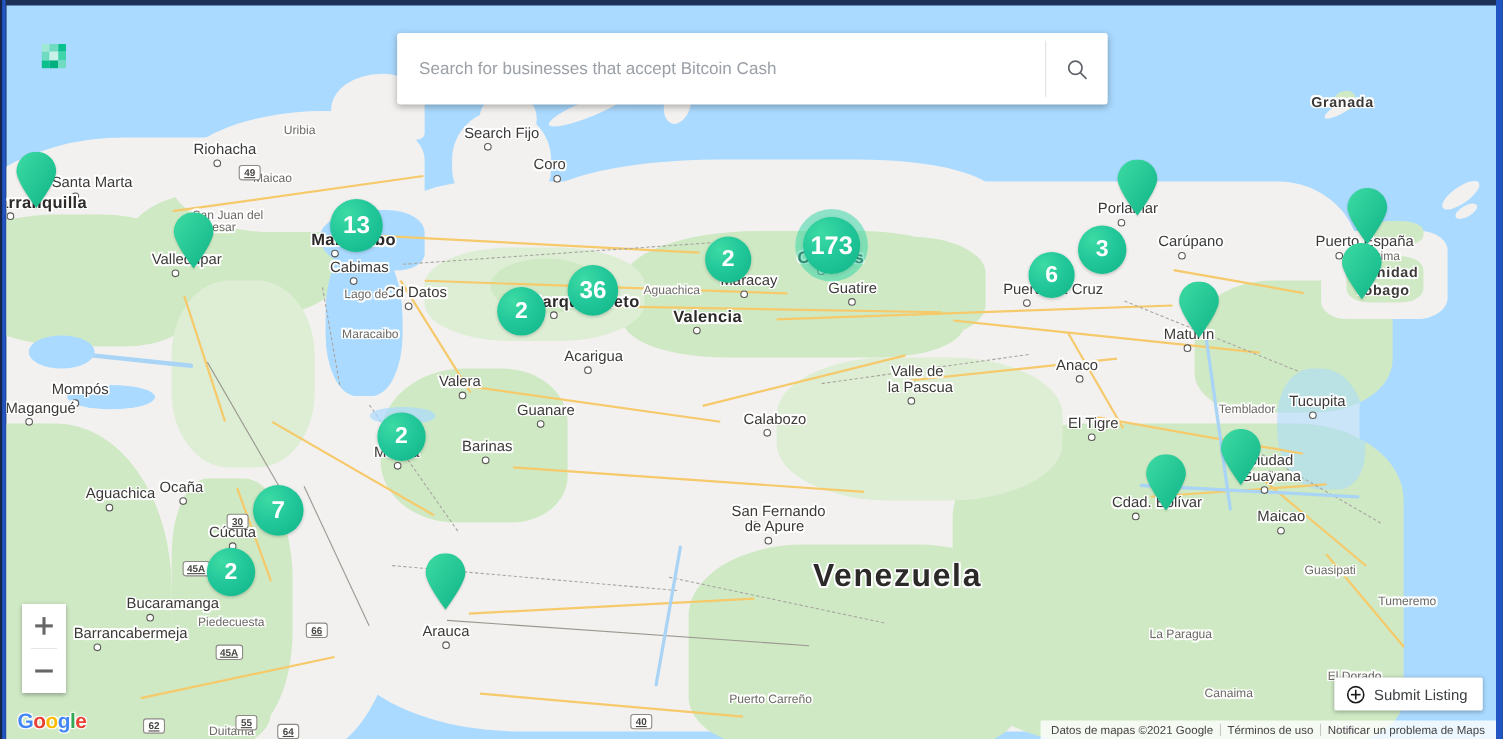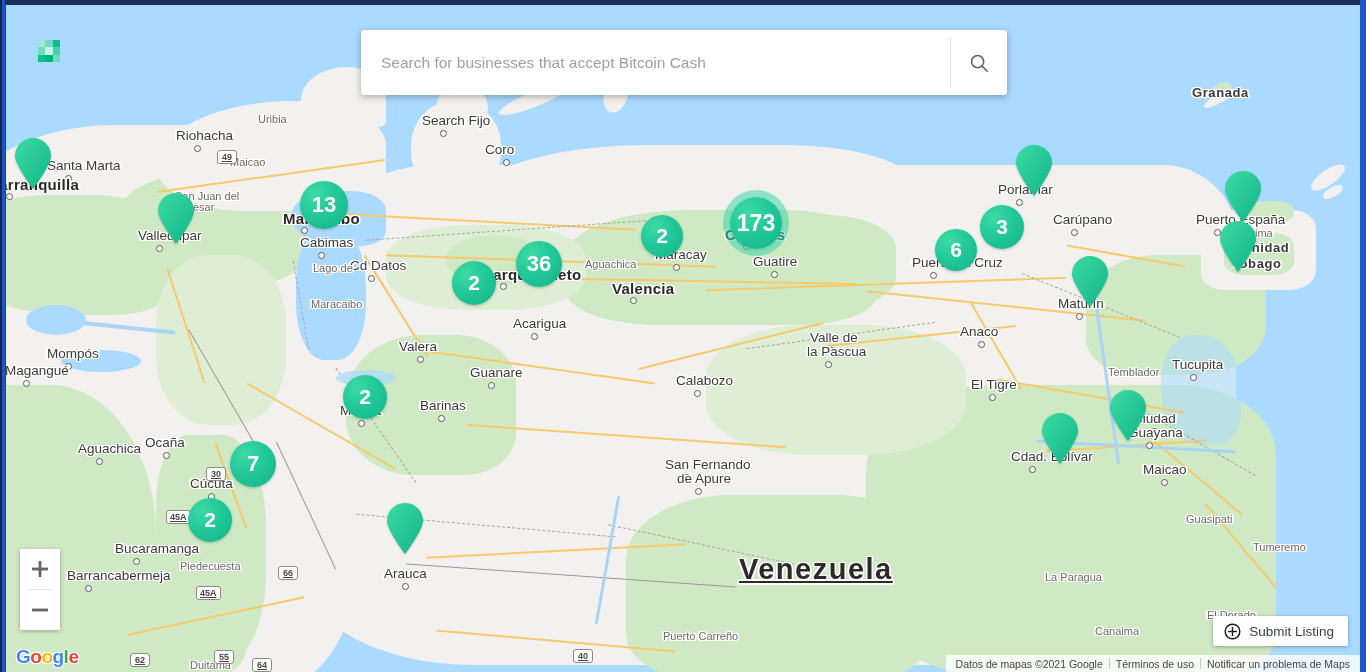--- a/index.html
+++ b/index.html
@@ -429,21 +429,21 @@
         <div class="shield" style="left: 200px; top: 462px;">30</div>
         <div class="shield" style="left: 160px; top: 505px;">45A</div>
         <div class="shield" style="left: 272px; top: 561px;">66</div>
         <div class="shield" style="left: 190px; top: 581px;">45A</div>
         <div class="shield" style="left: 124px; top: 648px;">62</div>
         <div class="shield" style="left: 208px; top: 645px;">55</div>
         <div class="shield" style="left: 246px; top: 653px;">64</div>
         <div class="shield" style="left: 567px; top: 644px;">40</div>
       </div>
 
-    <div class="lbl country" style="left:733px; top:548px;text-decoration:underline;">Venezuela</div>
+    <div class="lbl country" style="left:733px; top:503px;">Venezuela</div>
 
     <div id="marker-layer">
         <div class="pin" style="left: 27px; top: 185px;"><svg viewBox="0 0 38 52" width="38" height="52">
             <defs>
               <linearGradient id="pg0" x1="0" y1="0" x2="1" y2="1">
                 <stop offset="0%" stop-color="#3ddba4"></stop>
                 <stop offset="100%" stop-color="#10b487"></stop>
               </linearGradient>
             </defs>
             <path fill="url(#pg0)" d="M19 51 C19 51 37 27.5 37 17.8 C37 7.9 28.9 0 19 0 C9.1 0 1 7.9 1 17.8 C1 27.5 19 51 19 51 Z"></path>

